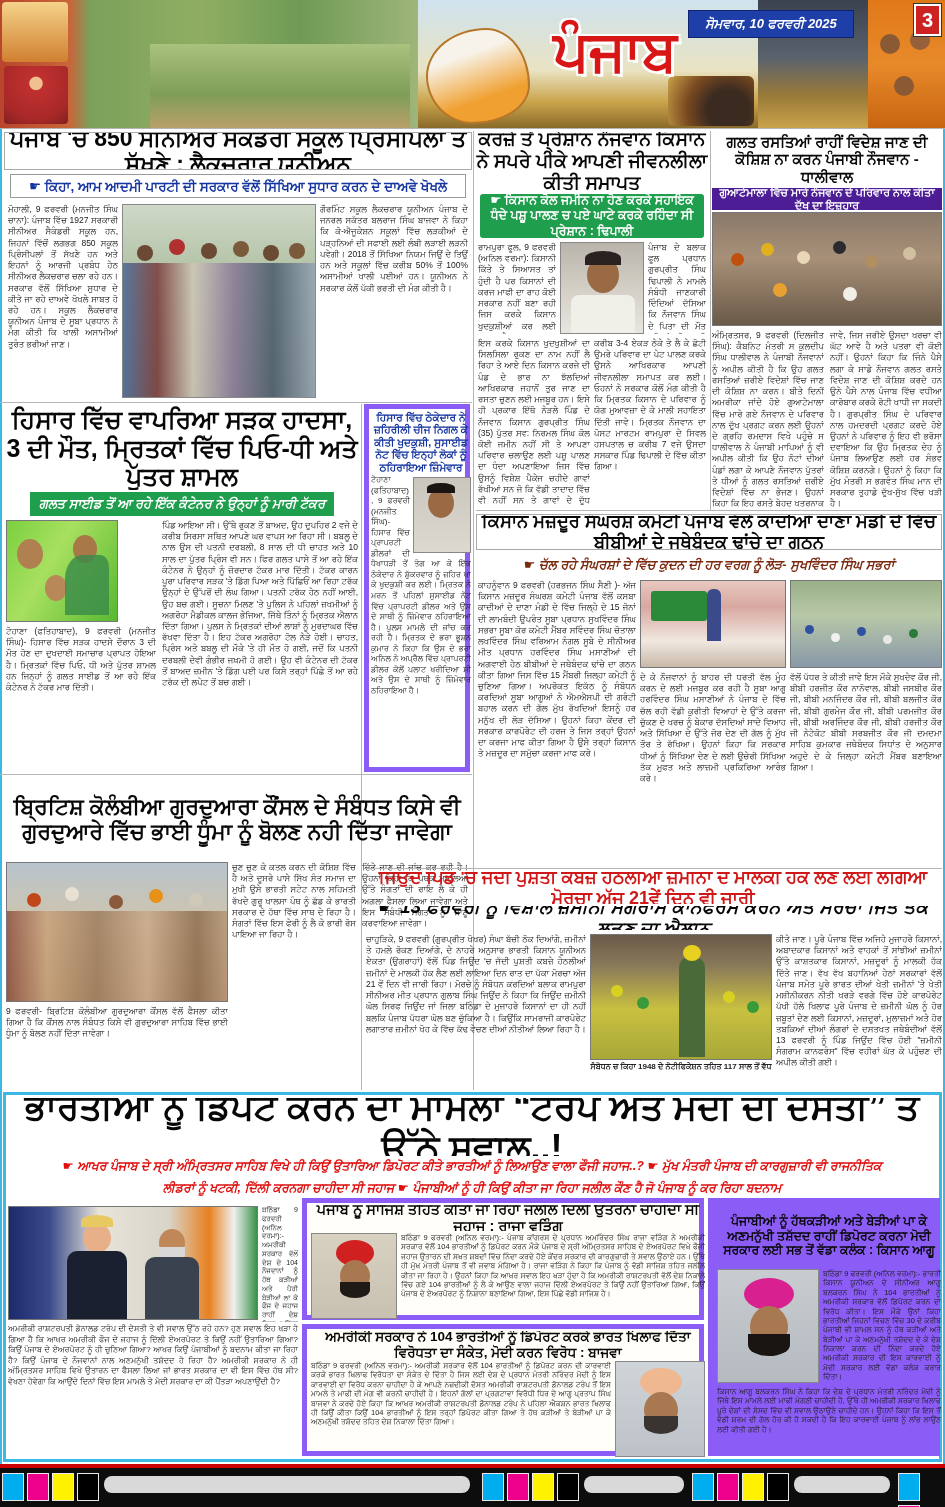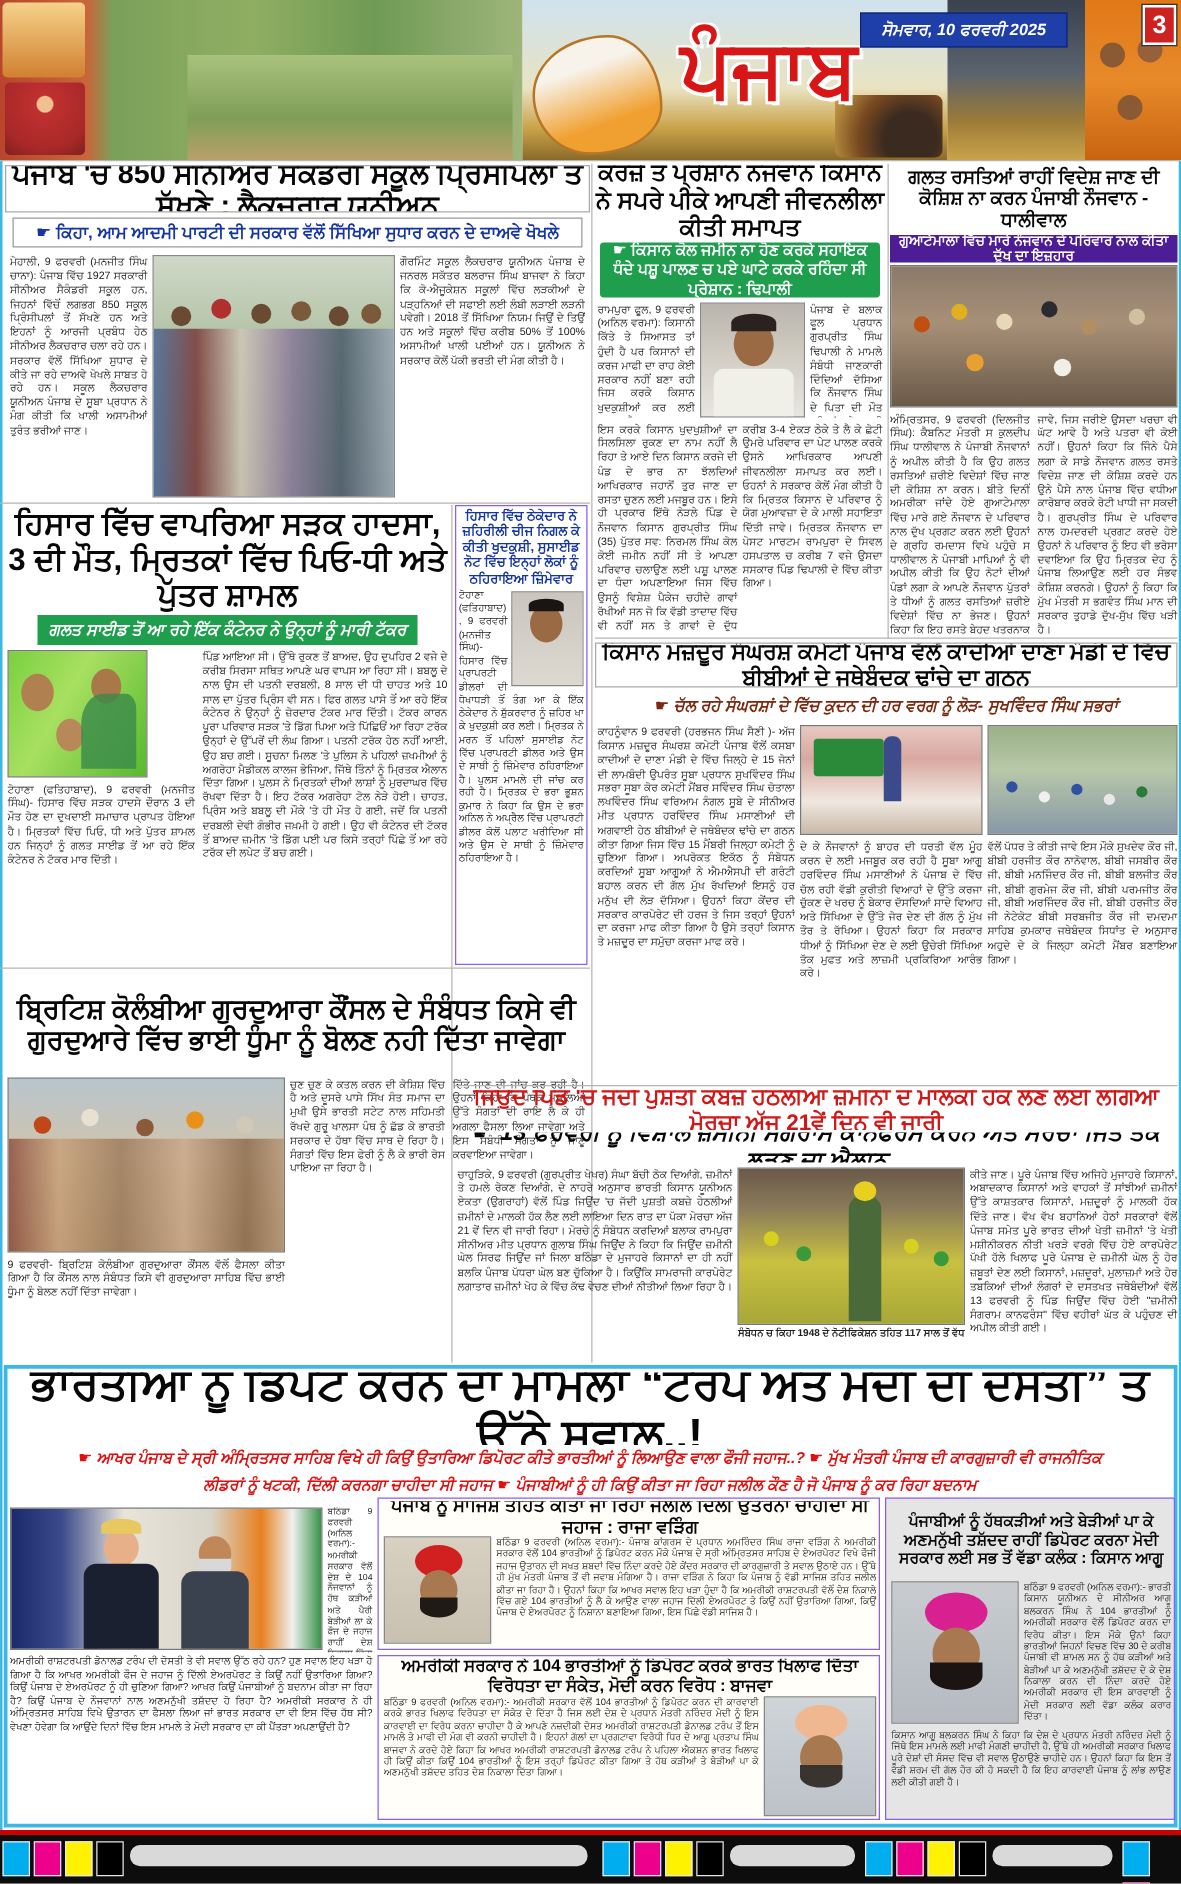--- a/index.html
+++ b/index.html
@@ -5,42 +5,42 @@
   html,body{margin:0;padding:0}
   body{width:945px;height:1507px;position:relative;background:#fff;
        font-family:"Liberation Sans","DejaVu Sans",sans-serif;overflow:hidden}
   .abs{position:absolute;box-sizing:border-box}
   .bodytxt{font-size:8.5px;line-height:1.32;color:#1b1b1b;text-align:justify;
            overflow:hidden;word-break:break-word}
   .hl{font-weight:bold;color:#070707;text-align:center;overflow:hidden;
       display:flex;align-items:center;justify-content:center;line-height:1.15}
   .banner{color:#fff;font-weight:bold;text-align:center;overflow:hidden;
           display:flex;align-items:center;justify-content:center}
-  .box{border:1px solid #8b5cf6}
+  .box{border:5px solid #8b5cf6}
   .vline{background:#b5b5b5;width:1px}
   .hline{background:#b5b5b5;height:1px}
   .ph{overflow:hidden}
   .head{border-radius:50%;position:absolute}
   .sq{width:20px;height:26px;border:1px solid #e8e8e8;display:inline-block;margin-right:3px}
   .graybar{position:absolute;height:17px;top:8px;background:#d9d9d9;border-radius:8px}
 </style>
 </head>
 <body>
 
 <div class="abs" style="left:0;top:0;width:945px;height:128px;background:#dfe7ee">
   <div class="abs ph" style="left:0;top:0;width:418px;height:128px;background:linear-gradient(90deg,#b8452c 0,#c8663a 70px,#7ba05a 90px,#8fae62 200px,#6f9a55 300px,#9fb57a 418px)">
     <div class="abs" style="left:2px;top:2px;width:66px;height:60px;background:linear-gradient(180deg,#f5d28a,#d08030);border-radius:4px"></div>
     <div class="abs" style="left:4px;top:66px;width:64px;height:58px;background:radial-gradient(circle at 50% 30%,#f0c090 12%,#c03030 14%,#a82828 70%,#802020 100%);border-radius:4px"></div>
     <div class="abs" style="left:150px;top:44px;width:260px;height:84px;background:linear-gradient(180deg,#a9c27e 0,#7f9e58 60%,#b9a06a 100%)"></div>
   </div>
   <div class="abs ph" style="left:418px;top:0;width:340px;height:128px;background:linear-gradient(180deg,#cfe2ee 0,#e9e3c2 55%,#caa34a 80%,#8a6a2a 100%)">
     <div class="abs" style="left:8px;top:28px;width:104px;height:96px;background:linear-gradient(160deg,#f7f3ea 30%,#f0a030 70%);border-radius:58% 42% 55% 45%/50% 60% 40% 50%;border:2px solid #b5762a"></div>
     <div class="abs" style="left:250px;top:76px;width:86px;height:50px;background:radial-gradient(circle at 70% 70%,#3a2a20 30%,#7a4a20 60%,#caa34a 100%);border-radius:6px"></div>
   </div>
-  <div class="abs" style="left:470px;top:18px;width:290px;font-size:64px;font-weight:bold;color:#d81616;text-align:center;
+  <div class="abs" style="left:470px;top:18px;width:290px;font-size:56px;font-weight:bold;color:#d81616;text-align:center;
               text-shadow:3px 3px 0 #ffffff,-2px -2px 0 #ffffff,2px -2px 0 #ffffff,-2px 2px 0 #ffffff;overflow:hidden;white-space:nowrap">ਪੰਜਾਬ</div>
   <div class="abs ph" style="left:758px;top:0;width:110px;height:128px;background:linear-gradient(180deg,#39424e 0,#5a626e 45%,#9a7a38 75%,#caa34a 100%)"></div>
   <div class="abs ph" style="left:868px;top:0;width:77px;height:128px;background:linear-gradient(180deg,#e07818 0,#e88a2a 50%,#c86410 100%)">
     <div class="head" style="left:12px;top:34px;width:20px;height:20px;background:#8a5a34"></div>
     <div class="head" style="left:42px;top:30px;width:20px;height:20px;background:#96603a"></div>
     <div class="head" style="left:26px;top:76px;width:20px;height:20px;background:#8a5a34"></div>
   </div>
   <div class="abs" style="left:688px;top:10px;width:166px;height:28px;background:#1e3fa8;border:1px solid #0e2470;
               color:#fff;font-style:italic;font-weight:bold;font-size:13px;display:flex;align-items:center;justify-content:center;overflow:hidden">
     <span>ਸੋਮਵਾਰ, 10 ਫਰਵਰੀ 2025</span>
@@ -205,21 +205,21 @@
 <div class="abs box" style="left:302px;top:1324px;width:402px;height:132px;background:#fffef8">
   <div class="hl" style="position:absolute;left:4px;top:2px;width:394px;height:28px;font-size:13.5px">ਅਮਰੀਕੀ ਸਰਕਾਰ ਨੇ 104 ਭਾਰਤੀਆਂ ਨੂੰ ਡਿਪੋਰਟ ਕਰਕੇ ਭਾਰਤ ਖਿਲਾਫ ਦਿੱਤਾ ਵਿਰੋਧਤਾ ਦਾ ਸੰਕੇਤ, ਮੋਦੀ ਕਰਨ ਵਿਰੋਧ : ਬਾਜਵਾ</div>
   <div class="bodytxt" style="position:absolute;left:4px;top:32px;width:300px;height:96px;font-size:7.5px;line-height:1.25">ਬਠਿੰਡਾ 9 ਫਰਵਰੀ (ਅਨਿਲ ਵਰਮਾ):- ਅਮਰੀਕੀ ਸਰਕਾਰ ਵੱਲੋਂ 104 ਭਾਰਤੀਆਂ ਨੂੰ ਡਿਪੋਰਟ ਕਰਨ ਦੀ ਕਾਰਵਾਈ ਕਰਕੇ ਭਾਰਤ ਖਿਲਾਫ ਵਿਰੋਧਤਾ ਦਾ ਸੰਕੇਤ ਦੇ ਦਿੱਤਾ ਹੈ ਜਿਸ ਲਈ ਦੇਸ਼ ਦੇ ਪ੍ਰਧਾਨ ਮੰਤਰੀ ਨਰਿੰਦਰ ਮੋਦੀ ਨੂੰ ਇਸ ਕਾਰਵਾਈ ਦਾ ਵਿਰੋਧ ਕਰਨਾ ਚਾਹੀਦਾ ਹੈ ਕੇ ਆਪਣੇ ਨਜ਼ਦੀਕੀ ਦੋਸਤ ਅਮਰੀਕੀ ਰਾਸ਼ਟਰਪਤੀ ਡੋਨਾਲਡ ਟਰੰਪ ਤੋਂ ਇਸ ਮਾਮਲੇ ਤੇ ਮਾਫੀ ਦੀ ਮੰਗ ਵੀ ਕਰਨੀ ਚਾਹੀਦੀ ਹੈ। ਇਹਨਾਂ ਗੱਲਾਂ ਦਾ ਪ੍ਰਗਟਾਵਾ ਵਿਰੋਧੀ ਧਿਰ ਦੇ ਆਗੂ ਪ੍ਰਤਾਪ ਸਿੰਘ ਬਾਜਵਾ ਨੇ ਕਰਦੇ ਹੋਏ ਕਿਹਾ ਕਿ ਆਖਰ ਅਮਰੀਕੀ ਰਾਸ਼ਟਰਪਤੀ ਡੋਨਾਲਡ ਟਰੰਪ ਨੇ ਪਹਿਲਾ ਐਕਸ਼ਨ ਭਾਰਤ ਖਿਲਾਫ ਹੀ ਕਿਉਂ ਕੀਤਾ ਕਿਉਂ 104 ਭਾਰਤੀਆਂ ਨੂੰ ਇਸ ਤਰ੍ਹਾਂ ਡਿਪੋਰਟ ਕੀਤਾ ਗਿਆ ਤੇ ਹੱਥ ਕੜੀਆਂ ਤੇ ਬੇੜੀਆਂ ਪਾ ਕੇ ਅਣਮਨੁੱਖੀ ਤਸ਼ੱਦਦ ਤਹਿਤ ਦੇਸ਼ ਨਿਕਾਲਾ ਦਿੱਤਾ ਗਿਆ।</div>
   <div class="abs ph" style="left:308px;top:32px;width:90px;height:96px;background:linear-gradient(180deg,#cfd4d8 0,#bcc2c8 100%);border:1px solid #888">
     <div class="head" style="left:24px;top:6px;width:42px;height:28px;background:#f0b890"></div>
     <div class="head" style="left:28px;top:30px;width:34px;height:36px;background:#a87850"></div>
     <div class="abs" style="left:28px;top:54px;width:34px;height:18px;background:#3a3430;border-radius:0 0 50% 50%"></div>
   </div>
 </div>
 
-<div class="abs box" style="left:708px;top:1198px;width:232px;height:258px;background:#e5e5e5">
+<div class="abs box" style="left:708px;top:1198px;width:232px;height:258px;background:#8b5cf6">
   <div class="hl" style="position:absolute;left:4px;top:2px;width:224px;height:62px;font-size:12.5px">ਪੰਜਾਬੀਆਂ ਨੂੰ ਹੱਥਕੜੀਆਂ ਅਤੇ ਬੇੜੀਆਂ ਪਾ ਕੇ ਅਣਮਨੁੱਖੀ ਤਸ਼ੱਦਦ ਰਾਹੀਂ ਡਿਪੋਰਟ ਕਰਨਾ ਮੋਦੀ ਸਰਕਾਰ ਲਈ ਸਭ ਤੋਂ ਵੱਡਾ ਕਲੰਕ : ਕਿਸਾਨ ਆਗੂ</div>
   <div class="abs ph" style="left:4px;top:66px;width:102px;height:114px;background:linear-gradient(180deg,#c8ccd0 0,#b4bac0 100%);border:1px solid #888">
     <div class="head" style="left:26px;top:8px;width:50px;height:32px;background:#d82090"></div>
     <div class="head" style="left:32px;top:36px;width:38px;height:42px;background:#a87850"></div>
     <div class="abs" style="left:30px;top:64px;width:42px;height:22px;background:#1a1512;border-radius:0 0 50% 50%"></div>
   </div>
   <div class="bodytxt" style="position:absolute;left:110px;top:66px;width:118px;height:114px;font-size:7.5px;line-height:1.25">ਬਠਿੰਡਾ 9 ਫਰਵਰੀ (ਅਨਿਲ ਵਰਮਾ):- ਭਾਰਤੀ ਕਿਸਾਨ ਯੂਨੀਅਨ ਦੇ ਸੀਨੀਅਰ ਆਗੂ ਬਲਕਰਨ ਸਿੰਘ ਨੇ 104 ਭਾਰਤੀਆਂ ਨੂੰ ਅਮਰੀਕੀ ਸਰਕਾਰ ਵੱਲੋਂ ਡਿਪੋਰਟ ਕਰਨ ਦਾ ਵਿਰੋਧ ਕੀਤਾ। ਇਸ ਮੌਕੇ ਉਨਾਂ ਕਿਹਾ ਭਾਰਤੀਆਂ ਜਿਹਨਾਂ ਵਿਚਣ ਵਿੱਚ 30 ਦੇ ਕਰੀਬ ਪੰਜਾਬੀ ਵੀ ਸ਼ਾਮਲ ਸਨ ਨੂੰ ਹੱਥ ਕੜੀਆਂ ਅਤੇ ਬੇੜੀਆਂ ਪਾ ਕੇ ਅਣਮਨੁੱਖੀ ਤਸ਼ੱਦਦ ਦੇ ਕੇ ਦੇਸ਼ ਨਿਕਾਲਾ ਕਰਨ ਦੀ ਨਿੰਦਾ ਕਰਦੇ ਹੋਏ ਅਮਰੀਕੀ ਸਰਕਾਰ ਦੀ ਇਸ ਕਾਰਵਾਈ ਨੂੰ ਮੋਦੀ ਸਰਕਾਰ ਲਈ ਵੱਡਾ ਕਲੰਕ ਕਰਾਰ ਦਿੱਤਾ।</div>
   <div class="bodytxt" style="position:absolute;left:4px;top:184px;width:224px;height:70px;font-size:7.5px;line-height:1.25">ਕਿਸਾਨ ਆਗੂ ਬਲਕਰਨ ਸਿੰਘ ਨੇ ਕਿਹਾ ਕਿ ਦੇਸ਼ ਦੇ ਪ੍ਰਧਾਨ ਮੰਤਰੀ ਨਰਿੰਦਰ ਮੋਦੀ ਨੂੰ ਜਿੱਥੇ ਇਸ ਮਾਮਲੇ ਲਈ ਮਾਫੀ ਮੰਗਣੀ ਚਾਹੀਦੀ ਹੈ, ਉੱਥੇ ਹੀ ਅਮਰੀਕੀ ਸਰਕਾਰ ਖਿਲਾਫ ਪੂਰੇ ਦੇਸ਼ਾਂ ਦੀ ਸੰਸਦ ਵਿੱਚ ਵੀ ਸਵਾਲ ਉਠਾਉਣੇ ਚਾਹੀਦੇ ਹਨ। ਉਹਨਾਂ ਕਿਹਾ ਕਿ ਇਸ ਤੋਂ ਵੱਡੀ ਸ਼ਰਮ ਦੀ ਗੱਲ ਹੋਰ ਕੀ ਹੋ ਸਕਦੀ ਹੈ ਕਿ ਇਹ ਕਾਰਵਾਈ ਪੰਜਾਬ ਨੂੰ ਲਾਂਭ ਲਾਉਣ ਲਈ ਕੀਤੀ ਗਈ ਹੈ।</div>
 </div>
 

